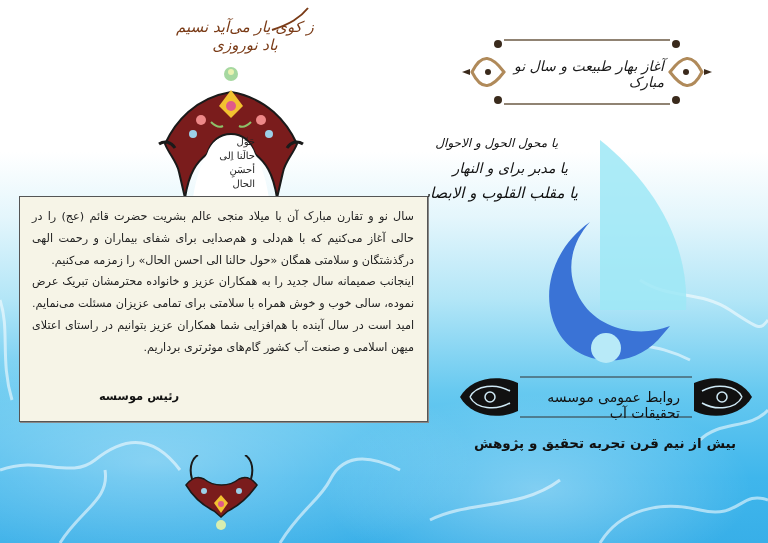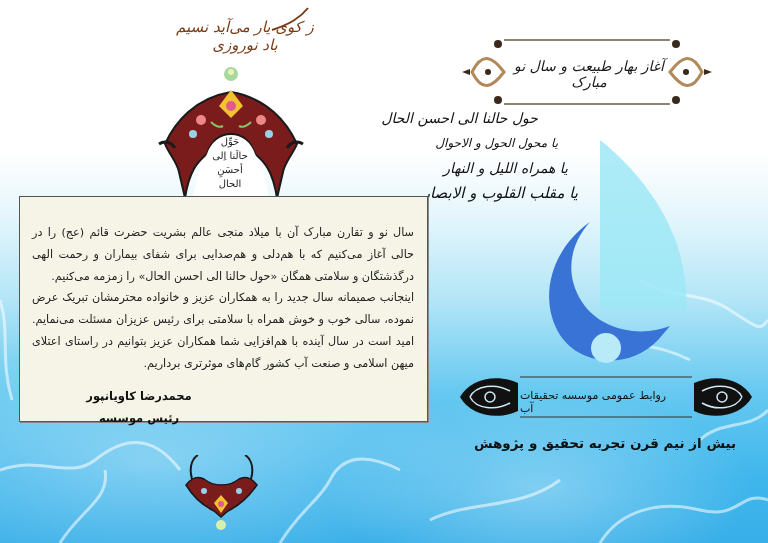--- a/index.html
+++ b/index.html
@@ -24,21 +24,21 @@
     direction:rtl; text-align:center;
     font-family:"DejaVu Serif", serif; font-style:italic; font-size:15px; color:#7a3b17;margin-left:10px;
   }
   .top-swash {
     position:absolute; left:270px; top:6px; width:40px; height:26px;
   }
   
   .crown { position:absolute; left:155px; top:62px; width:150px; height:136px; }
   .crown-text {
     position:absolute; left:205px; top:135px; width:50px; direction:rtl;
-    text-align:center; font-family:"DejaVu Serif", serif; font-size:10px; line-height:14px; color:#222;
+    font-family:"DejaVu Serif", serif; font-size:10px; line-height:14px; color:#222;
   }
   .crown-text span { display:block; }
   
   .message-box {
     position:absolute; left:19px; top:196px; width:409px; height:226px;
     background:#f6f4e7; border:1px solid #555; box-sizing:border-box;
     box-shadow: 1px 1px 0 #888;
   }
   .message-body {
     position:absolute; right:14px; top:12px; width:382px;
@@ -49,36 +49,36 @@
   .signature {
     position:absolute; left:84px; top:385px; width:110px; direction:rtl; text-align:center;
     font-family:"DejaVu Sans", sans-serif; font-weight:bold; font-size:11.5px; line-height:22px; color:#111;
   }
   .signature span { display:block; }
   
   .pendant { position:absolute; left:184px; top:455px; width:75px; height:80px; }
   
   .cartouche { position:absolute; left:462px; top:36px; width:250px; height:72px; }
   .cartouche-text {
-    position:absolute; left:514px; top:58px; width:150px; direction:rtl; text-align:center;
+    position:absolute; left:514px; top:58px; width:150px; direction:rtl; text-align:right;
     font-family:"DejaVu Serif", serif; font-style:italic; font-size:14px; color:#1a1a1a;
   }
   
   .black-calligraphy {
     position:absolute; left:408px; top:104px; width:170px; height:110px;
     direction:rtl; font-family:"DejaVu Serif", serif; font-style:italic; color:#111;
   }
   .black-calligraphy span { position:absolute; white-space:nowrap; }
   
   .logo { position:absolute; left:520px; top:130px; width:180px; height:240px; }
   
   .banner { position:absolute; left:456px; top:373px; width:300px; height:48px; }
   .banner-text {
-    position:absolute; left:520px; top:389px; width:160px; direction:rtl; text-align:left;
-    font-family:"DejaVu Sans", sans-serif; font-size:11px; color:#111;
+    position:absolute; left:520px; top:389px; width:160px; direction:rtl; text-align:right;
+    font-family:"DejaVu Sans", sans-serif; font-size:14px; color:#111;
   }
   .tagline {
     position:absolute; left:470px; top:426px; width:270px; direction:rtl; text-align:center;
     font-family:"DejaVu Sans", sans-serif; font-weight:bold; font-size:13.5px; line-height:34px; color:#111;
   }
   .tagline span { display:block; }
 </style>
 </head>
 <body>
 
@@ -140,38 +140,36 @@
     <path d="M0 36 L8 33 L8 39 Z"></path>
       <path d="M250 36 L242 33 L242 39 Z"></path>
     <circle cx="26" cy="36" r="3"></circle>
       <circle cx="224" cy="36" r="3"></circle>
   </g>
 </svg>
 <div class="cartouche-text">آغاز بهار طبیعت و سال نو مبارک</div>
 
 <div class="black-calligraphy">
   <span style="right:0; top:80px; font-size:15px;">یا مقلب القلوب و الابصار</span>
-  <span style="right:10px; top:56px; font-size:14px;">یا همراه اللیل و النهار</span>
+  <span style="right:10px; top:56px; font-size:14px;">یا مدبر برای و النهار</span>
   <span style="right:20px; top:32px; font-size:12px;">یا محول الحول و الاحوال</span>
-  <span style="right:40px; top:6px; font-size:14px;">حول حالنا الی احسن الحال</span>
 </div>
 
 <svg class="logo" viewBox="0 0 180 240">
   <path d="M80 10 C130 50, 170 110, 166 180 L80 180 Z" fill="#9ee8f6" opacity="0.85"></path>
   <path d="M70 92 C30 120, 18 170, 40 205 C60 236, 110 240, 138 210 L150 196 C120 208, 80 200, 62 172 C44 144, 50 114, 70 92 Z" fill="#3a73d6"></path>
   <circle cx="86" cy="218" r="15" fill="#b8eaf8"></circle>
 </svg>
 
 <div class="message-box"></div>
-<div class="message-body" style="left:auto; right:354px; top:206px; position:absolute;margin-top:16px;">
+<div class="message-body" style="left:auto; right:354px; top:206px; position:absolute;">
   <p>سال نو و تقارن مبارک آن با میلاد منجی عالم بشریت حضرت قائم (عج) را در حالی آغاز می‌کنیم که با هم‌دلی و هم‌صدایی برای شفای بیماران و رحمت الهی درگذشتگان و سلامتی همگان «حول حالنا الی احسن الحال» را زمزمه می‌کنیم.</p>
-  <p>اینجانب صمیمانه سال جدید را به همکاران عزیز و خانواده محترمشان تبریک عرض نموده، سالی خوب و خوش همراه با سلامتی برای رئیس عزیزان مسئلت می‌نمایم. امید است در سال آینده با هم‌افزایی شما همکاران عزیز بتوانیم در راستای اعتلای میهن اسلامی و صنعت آب کشور گام‌های موثرتری برداریم.</p>
+  <p>اینجانب صمیمانه سال جدید را به همکاران عزیز و خانواده محترمشان تبریک عرض نموده، سالی خوب و خوش همراه با سلامتی برای تمامی عزیزان مسئلت می‌نمایم. امید است در سال آینده با هم‌افزایی شما همکاران عزیز بتوانیم در راستای اعتلای میهن اسلامی و صنعت آب کشور گام‌های موثرتری برداریم.</p>
 </div>
 <div class="signature">
-  <span>محمدرضا کاویانپور</span>
   <span>رئیس موسسه</span>
 </div>
 
 <svg class="pendant" viewBox="0 0 75 80">
   <path d="M8 24 C4 10, 10 2, 14 0" stroke="#1a1a1a" stroke-width="2" fill="none"></path>
   <path d="M67 24 C71 10, 65 2, 61 0" stroke="#1a1a1a" stroke-width="2" fill="none"></path>
   <path d="M2 30 C10 20, 16 22, 20 24 C30 32, 45 32, 55 24 C59 22, 65 20, 73 30 C66 40, 56 50, 44 56 L37 62 L30 56 C18 50, 8 40, 2 30 Z" fill="#7a1c1c" stroke="#1a1a1a" stroke-width="1.5"></path>
   <path d="M30 48 L37 40 L44 48 L37 58 Z" fill="#f2c230"></path>
   <circle cx="37" cy="49" r="3" fill="#e05a8a"></circle>
   <circle cx="20" cy="36" r="3" fill="#9cd0e8"></circle>

